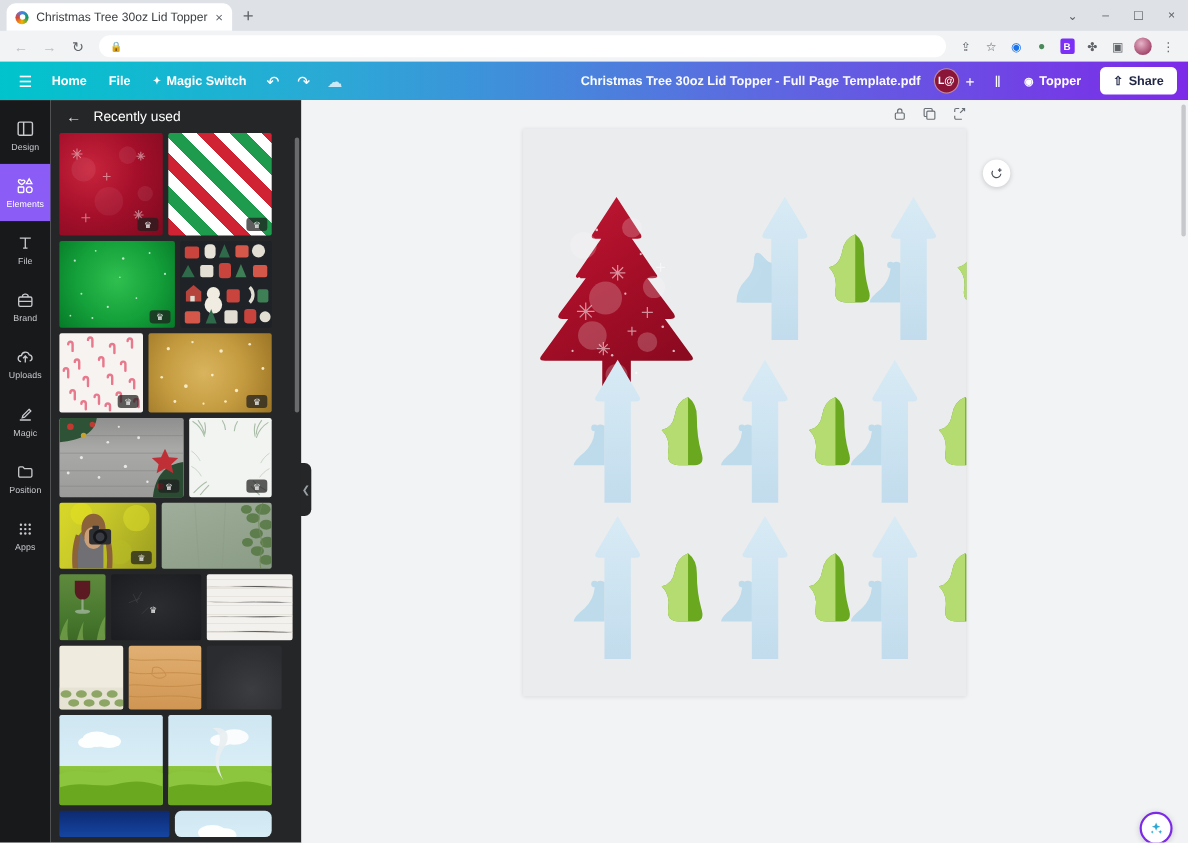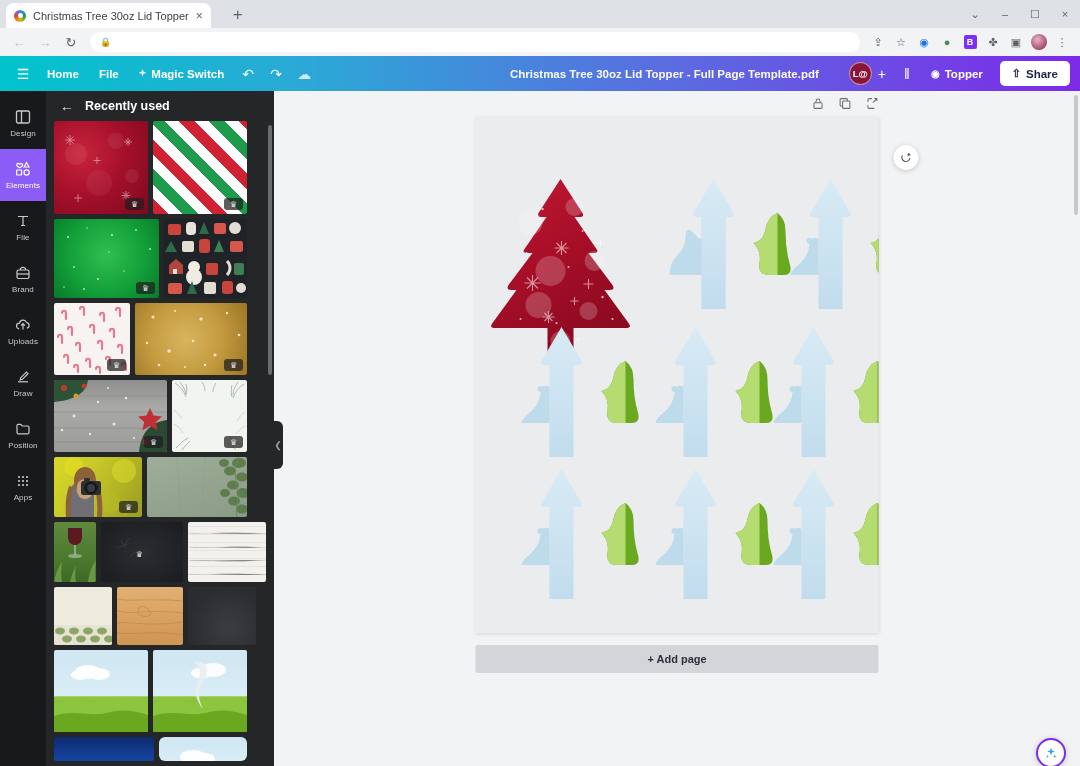--- a/index.html
+++ b/index.html
@@ -7,21 +7,21 @@
     width: 1080px; height: 766px;
     font-family: "Liberation Sans", sans-serif;
     overflow: hidden;
     background: #f1f3f4;
   }
   #app { position: relative; width: 1080px; height: 766px; }
 
   
   .browser-tabstrip {
     height: 28px; background: #dee1e6;
-    display: flex; align-items: flex-end; padding-left: 6px; position: relative; gap: 12px;
+    display: flex; align-items: flex-end; padding-left: 6px; position: relative;
   }
   .tab {
     height: 25px; min-width: 190px; max-width: 215px;
     background: #fff; border-radius: 8px 8px 0 0;
     display: flex; align-items: center; gap: 7px;
     padding: 0 8px; font-size: 11px; color: #3c4043;
     position: relative;
   }
   .tab-favicon {
     width: 12px; height: 12px; border-radius: 50%;
@@ -83,21 +83,21 @@
   .ct-item {
     display: flex; align-items: flex-start; gap: 5px;
     font-size: 11.5px; font-weight: 600;
     padding: 5px 9px; border-radius: 4px; cursor: pointer; white-space: nowrap;
   }
   .ct-icon {
     width: 26px; height: 24px; display: flex; align-items: center; justify-content: center;
     cursor: pointer; border-radius: 4px; font-size: 14px;
   }
   .ct-spacer { flex: 1; }
-  .doc-title { font-size: 11.5px; font-weight: 600; opacity: .97; margin-right: 28px; white-space: nowrap; }
+  .doc-title { font-size: 11.5px; font-weight: 600; opacity: .97; margin-right: 10px; white-space: nowrap; }
   .avatar-pill { display: flex; align-items: center; gap: 6px; margin-right: 6px; }
   .avatar {
     width: 23px; height: 23px; border-radius: 50%;
     background: #8b1538; border: 1.5px solid rgba(255,255,255,.5);
     color: #fff; font-size: 9.5px; font-weight: 700;
     display: flex; align-items: center; justify-content: center;
   }
   .plus-mini { font-size: 14px; font-weight: 400; color: #fff; cursor: pointer; }
   .share-btn {
     display: flex; align-items: center; gap: 5px;
@@ -126,21 +126,21 @@
   
   .panel {
     width: 228px; background: #252627; flex: none;
     display: flex; flex-direction: column; position: relative;
   }
   .panel-head {
     height: 30px; display: flex; align-items: center; gap: 11px;
     padding: 0 14px; color: #fff;
   }
   .panel-back { font-size: 14px; cursor: pointer; color: #e7e8ea; }
-  .panel-title { font-size: 12.5px; font-weight: 700; }
+  .panel-title { font-size: 12.5px; font-weight: 400; }
   .panel-body {
     flex: 1; overflow: hidden; position: relative; padding: 0 8px;
   }
   .grid { display: flex; flex-direction: column; gap: 5px; }
   .grow { display: flex; gap: 5px; }
   .thumb { position: relative; border-radius: 2px; overflow: hidden; }
   .crown {
     position: absolute; right: 4px; bottom: 4px;
     width: 19px; height: 12px; border-radius: 3px;
     background: rgba(30,30,30,.72);
@@ -332,21 +332,21 @@
         </span>
         <span class="rail-label">Uploads</span>
       </div>
       <div class="rail-item">
         <span class="rail-ic">
           <svg width="16" height="16" viewBox="0 0 16 16" fill="none" stroke="currentColor" stroke-width="1.2">
               <path d="M3 12.8h10"></path>
               <path d="M11.4 3.1l1.6 1.6-5.6 5.6-2.2.6.6-2.2z"></path>
             </svg>
         </span>
-        <span class="rail-label">Draw</span>
+        <span class="rail-label">Magic</span>
       </div>
       <div class="rail-item">
         <span class="rail-ic">
           <svg width="16" height="16" viewBox="0 0 16 16" fill="none" stroke="currentColor" stroke-width="1.2">
               <path d="M2 4.6a1.2 1.2 0 011.2-1.2h2.6l1.4 1.6h5.6A1.2 1.2 0 0114 6.2v5.4a1.2 1.2 0 01-1.2 1.2H3.2A1.2 1.2 0 012 11.6z"></path>
             </svg>
         </span>
         <span class="rail-label">Position</span>
       </div>
       <div class="rail-item">
@@ -826,21 +826,20 @@
             </svg>
           </div>
 
           <div class="comment-fab">
             <svg width="13" height="13" viewBox="0 0 16 16" fill="none" stroke="currentColor" stroke-width="1.3">
                 <path d="M12.8 8.6A5 5 0 113.6 5.3"></path>
                 <path d="M11.5 2.5v4M9.5 4.5h4"></path>
               </svg>
           </div>
 
-          <div class="add-page" style="margin-left:auto;margin-right:auto;">+ Add page</div>
         </div>
 
         <div class="canvas-scroll-r"></div>
 
         <div class="magic-fab">
           <svg width="14" height="14" viewBox="0 0 16 16" fill="currentColor">
               <path d="M8 2l1.2 3.1L12.4 6.3 9.2 7.5 8 10.6 6.8 7.5 3.6 6.3 6.8 5.1z"></path>
               <path d="M12.3 9.6l.6 1.5 1.5.6-1.5.6-.6 1.5-.6-1.5-1.5-.6 1.5-.6z"></path>
               <path d="M4 10.2l.5 1.2 1.2.5-1.2.5L4 13.6l-.5-1.2-1.2-.5 1.2-.5z"></path>
             </svg>

